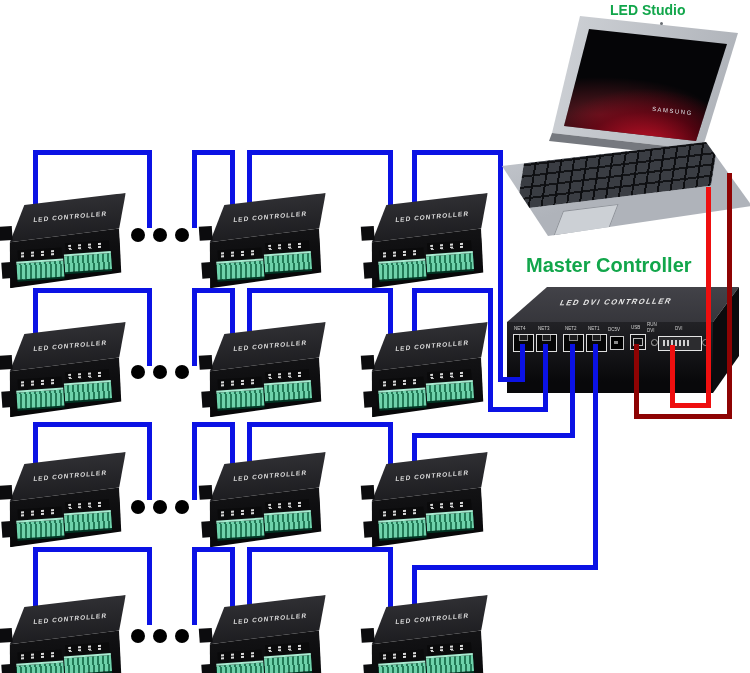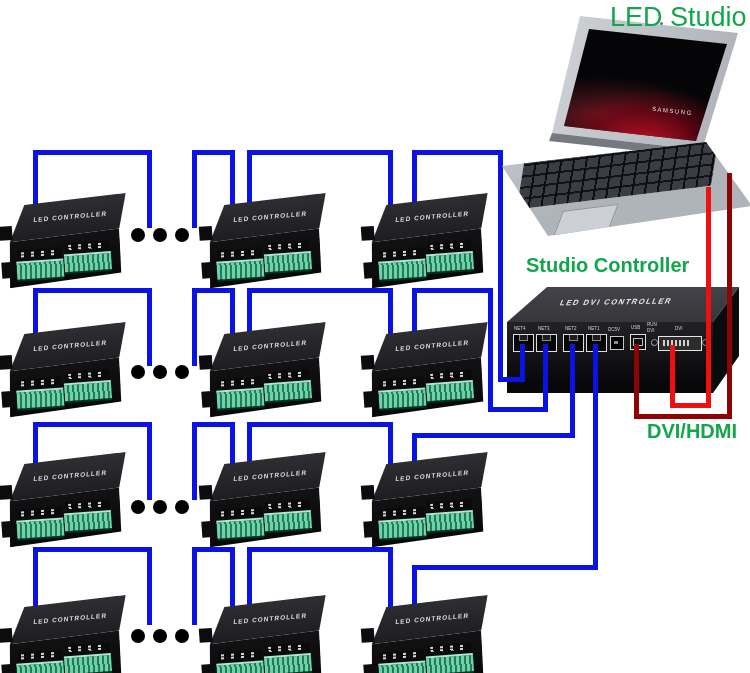--- a/index.html
+++ b/index.html
@@ -338,16 +338,15 @@
     <div class="screen"></div>
     <span class="brand">SAMSUNG</span>
     <div class="cam"></div>
     <div class="hinge"></div>
     <div class="deck">
       <div class="kb"></div>
       <div class="pad"></div>
     </div>
   </div>
 
-  <span class="lbl-green" style="left:610px;top:2px;font-size:27px;font-weight:400;">LED Studio</span>
-  <span class="lbl-green" style="left:526px;top:254px;font-size:20px;font-weight:bold;">Studio Controller</span>
-  <span class="lbl-green" style="left:647px;top:420px;font-size:20px;font-weight:600;">DVI/HDMI</span>
+  <span class="lbl-green" style="left:610px;top:2px;font-size:14px;font-weight:700;">LED Studio</span>
+  <span class="lbl-green" style="left:526px;top:254px;font-size:20px;font-weight:bold;">Master Controller</span>
 </div>
 
 </body></html>

